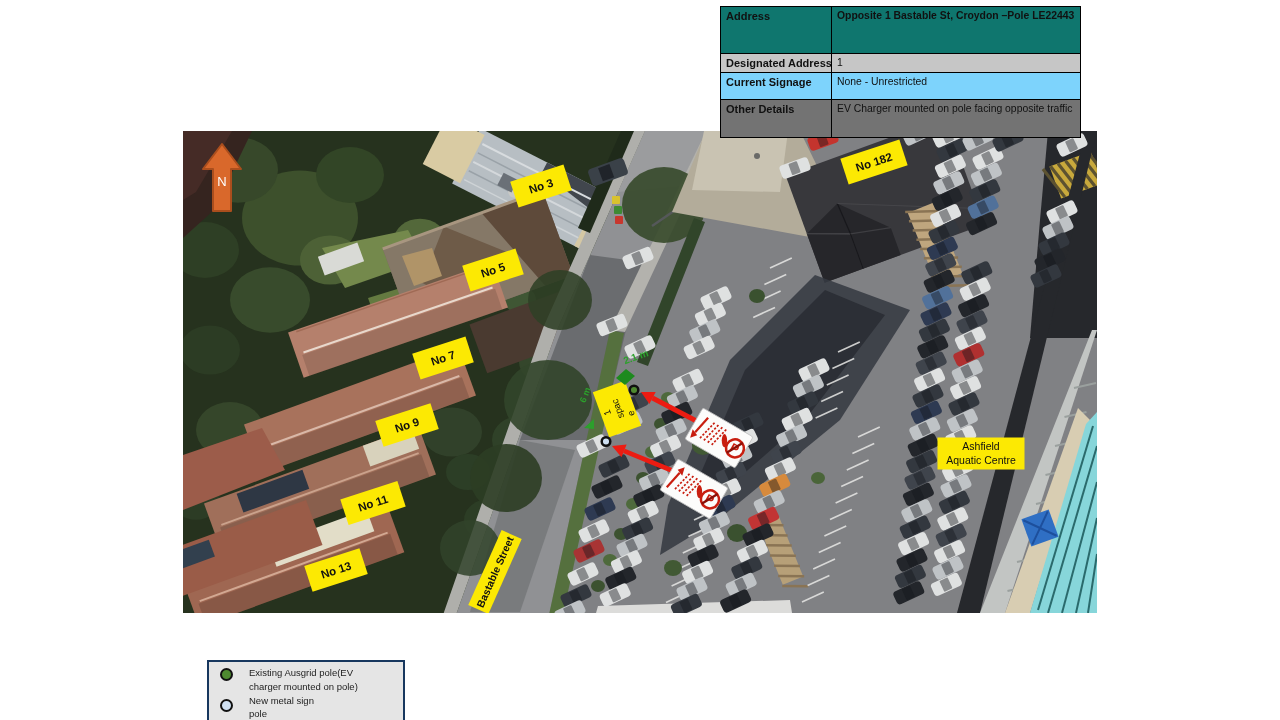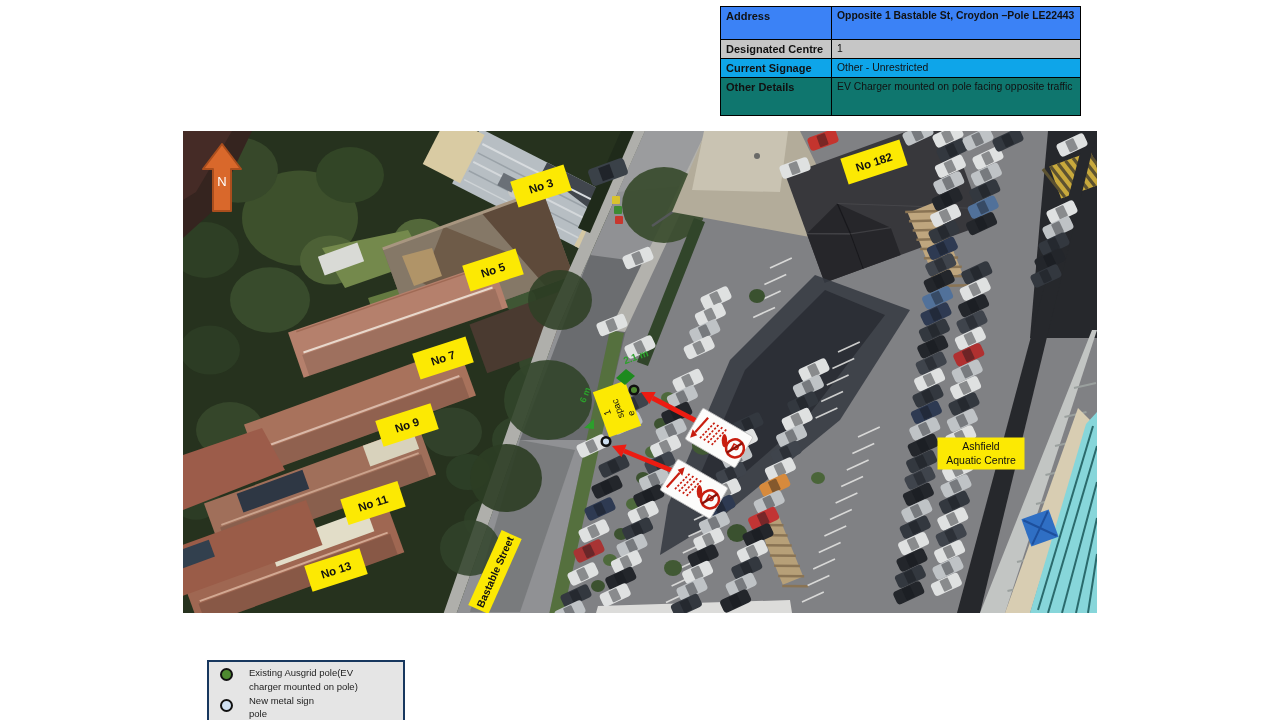--- a/index.html
+++ b/index.html
@@ -939,33 +939,33 @@
       <line x1="14" y1="9" x2="23" y2="-7.5" stroke="#8a1008" stroke-width="2.4"></line>
     </g>
 
 <circle cx="451" cy="259" r="4.3" fill="#4e8a30" stroke="#111" stroke-width="2.5"></circle>
 
 <circle cx="423" cy="310.5" r="4.3" fill="#cfe0f2" stroke="#111" stroke-width="2.5"></circle>
 </svg>
 
 <table class="info">
 <tbody>
-      <tr style="background:#3b82f6;height:33px">
+      <tr style="background:#0f766e;height:47px">
         <td class="k">Address</td>
         <td style="font-weight:bold">Opposite 1 Bastable St, Croydon –Pole LE22443</td>
       </tr>
 <tr style="background:#c6c6c6;height:19px">
-        <td class="k">Designated Centre</td>
+        <td class="k">Designated Address</td>
         <td>1</td>
       </tr>
-<tr style="background:#0ea5e9;height:19px">
+<tr style="background:#7dd3fc;height:27px">
         <td class="k">Current Signage</td>
-        <td>Other - Unrestricted</td>
+        <td>None - Unrestricted</td>
       </tr>
-<tr style="background:#0f766e;height:38px">
+<tr style="background:#737373;height:38px">
         <td class="k">Other Details</td>
         <td>EV Charger mounted on pole facing opposite traffic</td>
       </tr>
 </tbody>
   </table>
 
 <div class="abs" style="left:207px;top:660px;width:194px;height:58px;background:#e5e5e5;border:2.5px solid #17375e;">
 
   <div class="abs" style="left:11px;top:6px;width:9px;height:9px;border-radius:50%;background:#4e8a30;border:2.6px solid #111;"></div>
 

